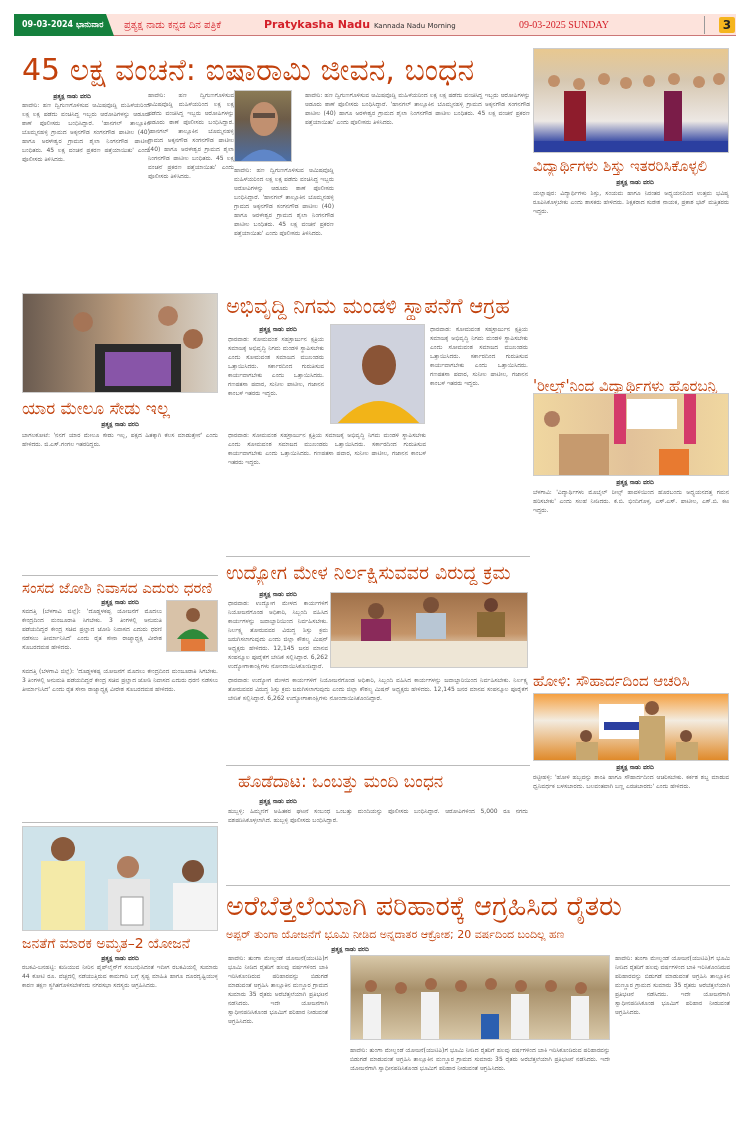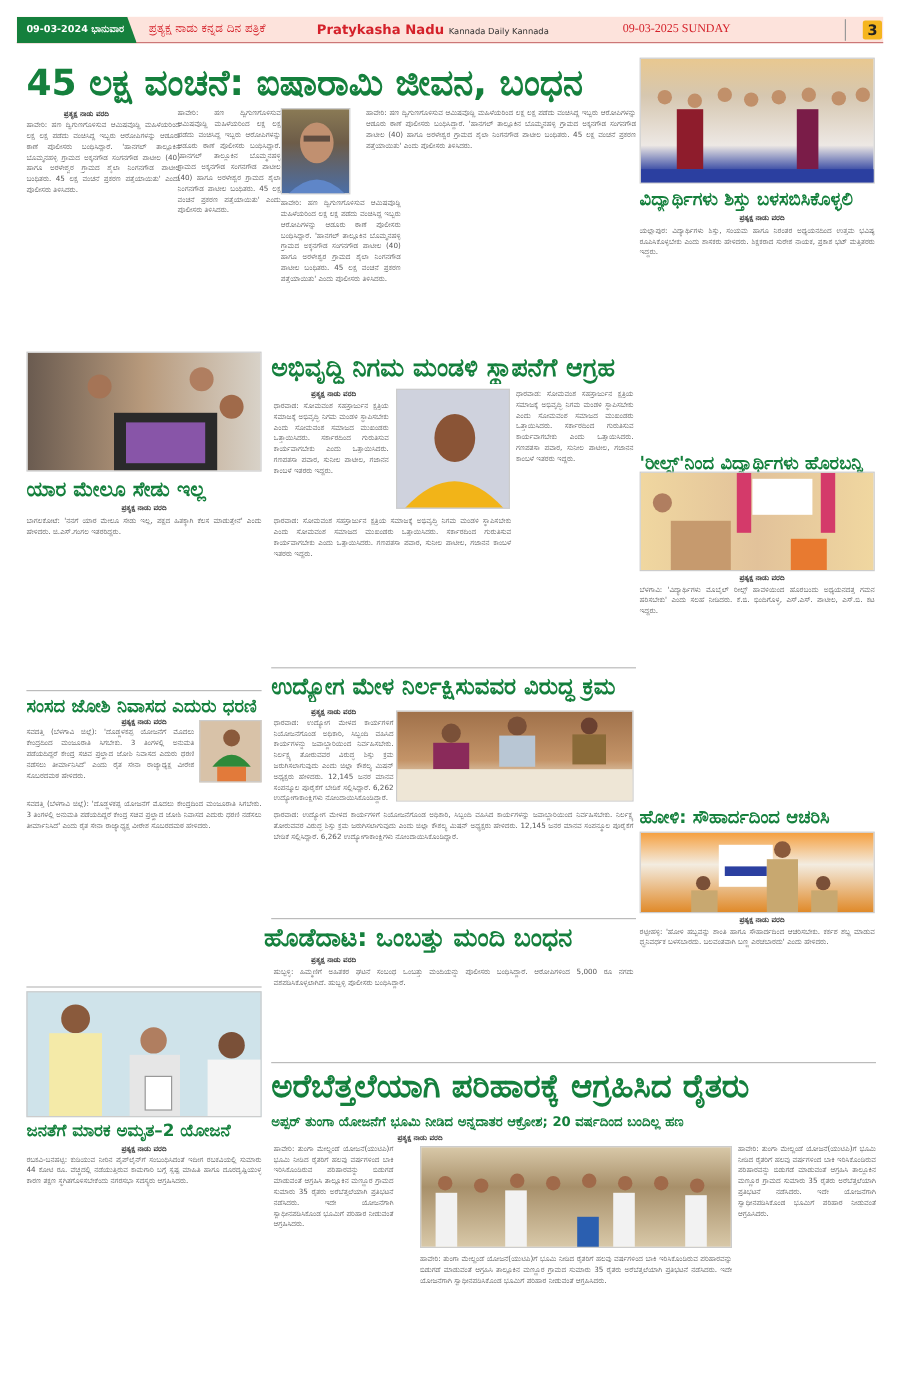--- a/index.html
+++ b/index.html
@@ -6,33 +6,33 @@
 body{width:750px;height:1148px;background:#fff;font-family:"DejaVu Sans",sans-serif;color:#222;overflow:hidden;position:relative}
 .abs{position:absolute}
 .masthead{left:14px;top:14px;width:722px;height:22px;background:#fde3dc;border-bottom:1px solid #c77}
 .mh-date{left:0;top:0;height:22px;width:100px;background:#15803d;color:#fff;font-size:8px;font-weight:bold;line-height:22px;padding-left:8px;clip-path:polygon(0 0,92% 0,100% 100%,0 100%)}
 .mh-kan{left:110px;top:0;line-height:22px;font-size:10px;color:#d4212a;font-weight:normal}
 .mh-en{left:250px;top:0;line-height:22px;font-size:11px;color:#d4212a;font-weight:bold}
 .mh-en small{font-size:7px;color:#333;font-weight:normal}
 .mh-date2{left:505px;top:0;line-height:22px;font-size:10px;color:#d4212a;font-family:"Liberation Serif",serif}
 .mh-sep{left:690px;top:2px;width:1px;height:18px;background:#999}
 .mh-page{left:705px;top:3px;width:16px;height:16px;background:#f5b51e;font-size:12px;font-weight:bold;text-align:center;line-height:16px;border-radius:2px}
-.hl{font-weight:bold;color:#15803d;white-space:nowrap;overflow:hidden}
+.hl{font-weight:normal;color:#c2410c;white-space:nowrap;overflow:hidden}
 .byline{font-size:6px;font-weight:bold;text-align:center;color:#333}
 .txt{font-size:6px;line-height:9px;color:#555;text-align:justify;overflow:hidden}
 .photo{overflow:hidden;border:1px solid #ccc}
 .rule{background:#bbb}
 </style>
 </head>
 <body>
 
 <div class="abs masthead">
   <div class="abs mh-date">09-03-2024 ಭಾನುವಾರ</div>
   <div class="abs mh-kan">ಪ್ರತ್ಯಕ್ಷ ನಾಡು ಕನ್ನಡ ದಿನ ಪತ್ರಿಕೆ</div>
-  <div class="abs mh-en"><span>Pratykasha Nadu</span> <small>Kannada Daily Kannada</small></div>
+  <div class="abs mh-en"><span>Pratykasha Nadu</span> <small>Kannada Nadu Morning</small></div>
   <div class="abs mh-date2">09-03-2025 SUNDAY</div>
   <div class="abs mh-sep"></div>
   <div class="abs mh-page">3</div>
 </div>
 
 <div class="abs hl" style="left:22px;top:50px;width:505px;font-size:30px;line-height:40px">45 ಲಕ್ಷ ವಂಚನೆ: ಐಷಾರಾಮಿ ಜೀವನ, ಬಂಧನ</div>
 <div class="abs byline" style="left:22px;top:92px;width:100px">ಪ್ರತ್ಯಕ್ಷ ನಾಡು ವರದಿ</div>
 <div class="abs txt" style="left:22px;top:100px;width:128px;height:190px">ಹಾವೇರಿ: ಹಣ ದ್ವಿಗುಣಗೊಳಿಸುವ ಆಮಿಷವೊಡ್ಡಿ ಮಹಿಳೆಯರಿಂದ ಲಕ್ಷ ಲಕ್ಷ ಪಡೆದು ವಂಚಿಸಿದ್ದ ಇಬ್ಬರು ಆರೋಪಿಗಳನ್ನು ಆಡೂರು ಠಾಣೆ ಪೊಲೀಸರು ಬಂಧಿಸಿದ್ದಾರೆ. 'ಹಾನಗಲ್ ತಾಲ್ಲೂಕಿನ ಬೊಮ್ಮನಹಳ್ಳಿ ಗ್ರಾಮದ ಅಕ್ಕನಗೌಡ ಸಂಗನಗೌಡ ಪಾಟೀಲ (40) ಹಾಗೂ ಅರಳೇಶ್ವರ ಗ್ರಾಮದ ಶೈಲಾ ನಿಂಗನಗೌಡ ಪಾಟೀಲ ಬಂಧಿತರು. 45 ಲಕ್ಷ ವಂಚನೆ ಪ್ರಕರಣ ಪತ್ತೆಯಾಯಿತು' ಎಂದು ಪೊಲೀಸರು ತಿಳಿಸಿದರು.</div>
 <div class="abs txt" style="left:148px;top:90px;width:86px;height:200px">ಹಾವೇರಿ: ಹಣ ದ್ವಿಗುಣಗೊಳಿಸುವ ಆಮಿಷವೊಡ್ಡಿ ಮಹಿಳೆಯರಿಂದ ಲಕ್ಷ ಲಕ್ಷ ಪಡೆದು ವಂಚಿಸಿದ್ದ ಇಬ್ಬರು ಆರೋಪಿಗಳನ್ನು ಆಡೂರು ಠಾಣೆ ಪೊಲೀಸರು ಬಂಧಿಸಿದ್ದಾರೆ. 'ಹಾನಗಲ್ ತಾಲ್ಲೂಕಿನ ಬೊಮ್ಮನಹಳ್ಳಿ ಗ್ರಾಮದ ಅಕ್ಕನಗೌಡ ಸಂಗನಗೌಡ ಪಾಟೀಲ (40) ಹಾಗೂ ಅರಳೇಶ್ವರ ಗ್ರಾಮದ ಶೈಲಾ ನಿಂಗನಗೌಡ ಪಾಟೀಲ ಬಂಧಿತರು. 45 ಲಕ್ಷ ವಂಚನೆ ಪ್ರಕರಣ ಪತ್ತೆಯಾಯಿತು' ಎಂದು ಪೊಲೀಸರು ತಿಳಿಸಿದರು.</div>
 <div class="abs photo" style="left:234px;top:90px;width:58px;height:72px;background:linear-gradient(180deg,#8a7a55 0%,#6d5c48 40%,#4b6ea6 100%)"><svg width="58" height="72">
@@ -51,21 +51,21 @@
         <circle cx="92" cy="34" r="6"></circle>
         <circle cx="115" cy="32" r="6"></circle>
         <circle cx="140" cy="30" r="6"></circle>
         <circle cx="165" cy="33" r="6"></circle>
         <circle cx="185" cy="30" r="6"></circle>
       </g>
       <rect x="30" y="42" width="22" height="50" fill="#8e1c2c"></rect>
       <rect x="130" y="42" width="18" height="50" fill="#7a1c48"></rect>
       <rect x="0" y="92" width="196" height="13" fill="#2b3fa0"></rect>
     </svg></div>
-<div class="abs hl" style="left:533px;top:156px;width:200px;font-size:15px;line-height:20px">ವಿದ್ಯಾರ್ಥಿಗಳು ಶಿಸ್ತು ಬಳಸಬಿಸಿಕೊಳ್ಳಲಿ</div>
+<div class="abs hl" style="left:533px;top:156px;width:200px;font-size:15px;line-height:20px">ವಿದ್ಯಾರ್ಥಿಗಳು ಶಿಸ್ತು ಇತರರಿಸಿಕೊಳ್ಳಲಿ</div>
 <div class="abs byline" style="left:585px;top:178px;width:100px">ಪ್ರತ್ಯಕ್ಷ ನಾಡು ವರದಿ</div>
 <div class="abs txt" style="left:533px;top:188px;width:196px;height:180px">ಯಲ್ಲಾಪುರ: ವಿದ್ಯಾರ್ಥಿಗಳು ಶಿಸ್ತು, ಸಂಯಮ ಹಾಗೂ ನಿರಂತರ ಅಧ್ಯಯನದಿಂದ ಉತ್ತಮ ಭವಿಷ್ಯ ರೂಪಿಸಿಕೊಳ್ಳಬೇಕು ಎಂದು ಶಾಸಕರು ಹೇಳಿದರು. ಶಿಕ್ಷಕರಾದ ಸುರೇಶ ನಾಯಕ, ಪ್ರಕಾಶ ಭಟ್ ಮತ್ತಿತರರು ಇದ್ದರು.</div>
 
 <div class="abs photo" style="left:22px;top:293px;width:196px;height:100px;background:linear-gradient(90deg,#6a5b50,#b89a7c,#d8d2c8)"><svg width="196" height="100">
       <rect x="72" y="50" width="86" height="48" fill="#2a2a2a"></rect>
       <rect x="82" y="58" width="66" height="34" fill="#8855a8"></rect>
       <circle cx="60" cy="28" r="10" fill="#a57456"></circle>
       <circle cx="145" cy="22" r="10" fill="#b07e60"></circle>
       <circle cx="170" cy="45" r="10" fill="#a06a4a"></circle>
     </svg></div>
@@ -129,21 +129,21 @@
       <rect x="105" y="22" width="26" height="46" fill="#c8a870"></rect>
       <circle cx="52" cy="42" r="6" fill="#7a5038"></circle>
       <rect x="42" y="48" width="22" height="20" fill="#c8a870"></rect>
       <circle cx="152" cy="42" r="6" fill="#7a5038"></circle>
       <rect x="142" y="48" width="22" height="20" fill="#c8a870"></rect>
     </svg></div>
 <div class="abs byline" style="left:585px;top:763px;width:100px">ಪ್ರತ್ಯಕ್ಷ ನಾಡು ವರದಿ</div>
 <div class="abs txt" style="left:533px;top:772px;width:196px;height:82px">ರಟ್ಟೀಹಳ್ಳಿ: 'ಹೋಳಿ ಹಬ್ಬವನ್ನು ಶಾಂತಿ ಹಾಗೂ ಸೌಹಾರ್ದದಿಂದ ಆಚರಿಸಬೇಕು. ಕರ್ಕಶ ಶಬ್ದ ಮಾಡುವ ಧ್ವನಿವರ್ಧಕ ಬಳಸಬಾರದು. ಬಲವಂತವಾಗಿ ಬಣ್ಣ ಎರಚಬಾರದು' ಎಂದು ಹೇಳಿದರು.</div>
 
 <div class="abs rule" style="left:226px;top:765px;width:304px;height:1px"></div>
-<div class="abs hl" style="left:220px;top:768px;width:305px;font-size:21px;line-height:26px">ಹೊಡೆದಾಟ: ಒಂಬತ್ತು ಮಂದಿ ಬಂಧನ</div>
+<div class="abs hl" style="left:238px;top:768px;width:305px;font-size:17px;line-height:26px">ಹೊಡೆದಾಟ: ಒಂಬತ್ತು ಮಂದಿ ಬಂಧನ</div>
 <div class="abs byline" style="left:238px;top:797px;width:80px">ಪ್ರತ್ಯಕ್ಷ ನಾಡು ವರದಿ</div>
 <div class="abs txt" style="left:228px;top:806px;width:300px;height:50px">ಹುಬ್ಬಳ್ಳಿ: ಹಿಮ್ಮಣಿಗೆ ಅಹಿತಕರ ಘಟನೆ ಸಂಬಂಧ ಒಂಬತ್ತು ಮಂದಿಯನ್ನು ಪೊಲೀಸರು ಬಂಧಿಸಿದ್ದಾರೆ. ಆರೋಪಿಗಳಿಂದ 5,000 ರೂ ನಗದು ವಶಪಡಿಸಿಕೊಳ್ಳಲಾಗಿದೆ. ಹುಬ್ಬಳ್ಳಿ ಪೊಲೀಸರು ಬಂಧಿಸಿದ್ದಾರೆ.</div>
 
 <div class="abs rule" style="left:22px;top:822px;width:196px;height:1px"></div>
 <div class="abs photo" style="left:22px;top:826px;width:196px;height:105px;background:#cfe3ea"><svg width="196" height="105">
       <circle cx="40" cy="22" r="12" fill="#8a5a3c"></circle>
       <rect x="18" y="34" width="44" height="71" fill="#f4eaa8"></rect>
       <circle cx="105" cy="40" r="11" fill="#b07e60"></circle>
       <rect x="85" y="52" width="42" height="53" fill="#e6e6e6"></rect>
       <rect x="98" y="70" width="22" height="28" fill="#fff" stroke="#999"></rect>

